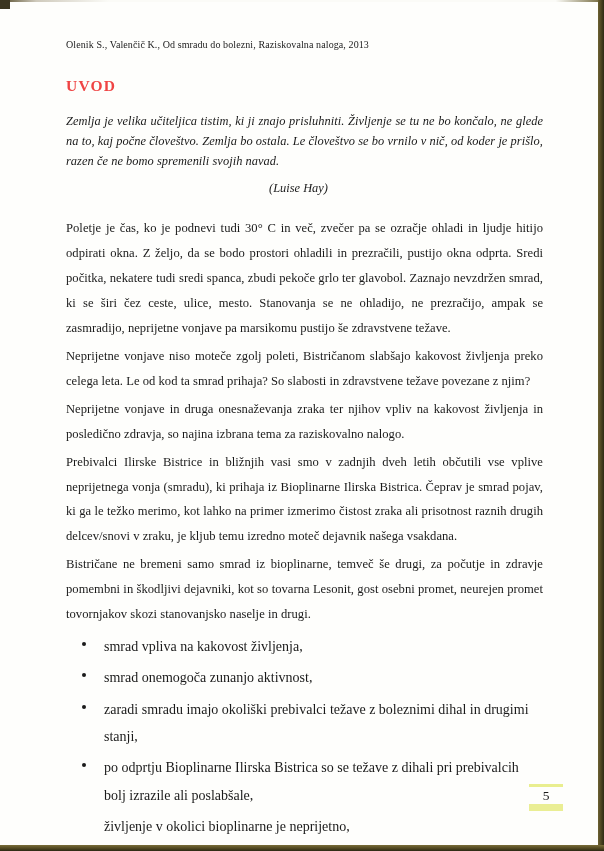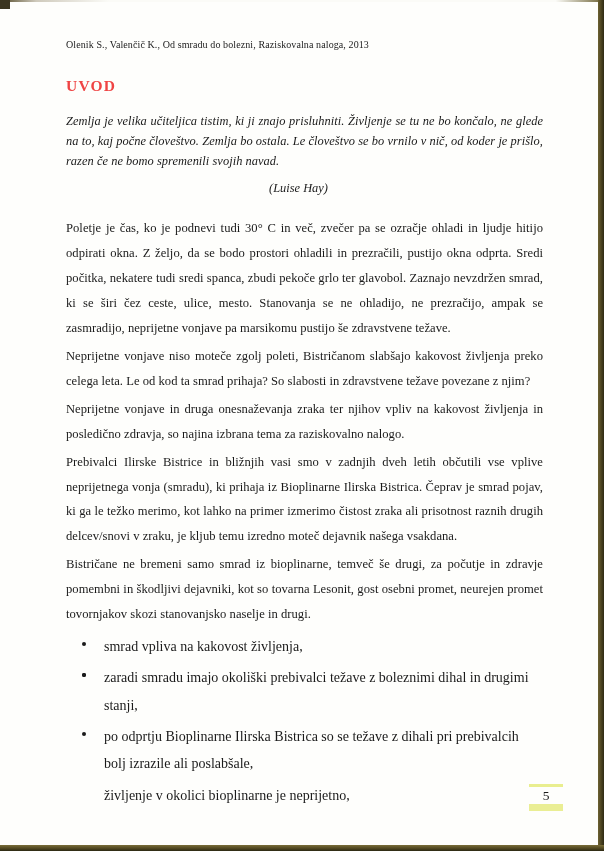--- a/index.html
+++ b/index.html
@@ -178,20 +178,21 @@
       <p class="body-par">Prebivalci Ilirske Bistrice in bližnjih  vasi smo v zadnjih dveh letih občutili vse vplive neprijetnega vonja (smradu), ki prihaja iz Bioplinarne Ilirska Bistrica. Čeprav je smrad pojav, ki ga le težko merimo, kot lahko na primer izmerimo čistost zraka ali prisotnost raznih drugih delcev/snovi v zraku, je kljub temu izredno moteč dejavnik našega vsakdana.</p>
       <p class="body-par">Bistričane ne  bremeni samo smrad iz bioplinarne, temveč še drugi, za počutje in zdravje pomembni in škodljivi dejavniki, kot so tovarna Lesonit, gost osebni promet, neurejen promet tovornjakov skozi stanovanjsko naselje in drugi.</p>
 
       <ul class="hypo-list">
         <li>
           <span class="bullet-dot"></span>
           <span>smrad vpliva na kakovost življenja,</span>
         </li>
         <li>
           <span class="bullet-dot"></span>
+          <span>smrad onemogoča zunanjo aktivnost,</span>
         </li>
         <li>
           <span class="bullet-dot"></span>
           <span>zaradi smradu imajo okoliški prebivalci težave z boleznimi dihal in drugimi stanji,</span>
         </li>
         <li>
           <span class="bullet-dot"></span>
           <span>po odprtju Bioplinarne Ilirska Bistrica so se težave z dihali pri prebivalcih bolj izrazile ali poslabšale,</span>
         </li>
         <li>

